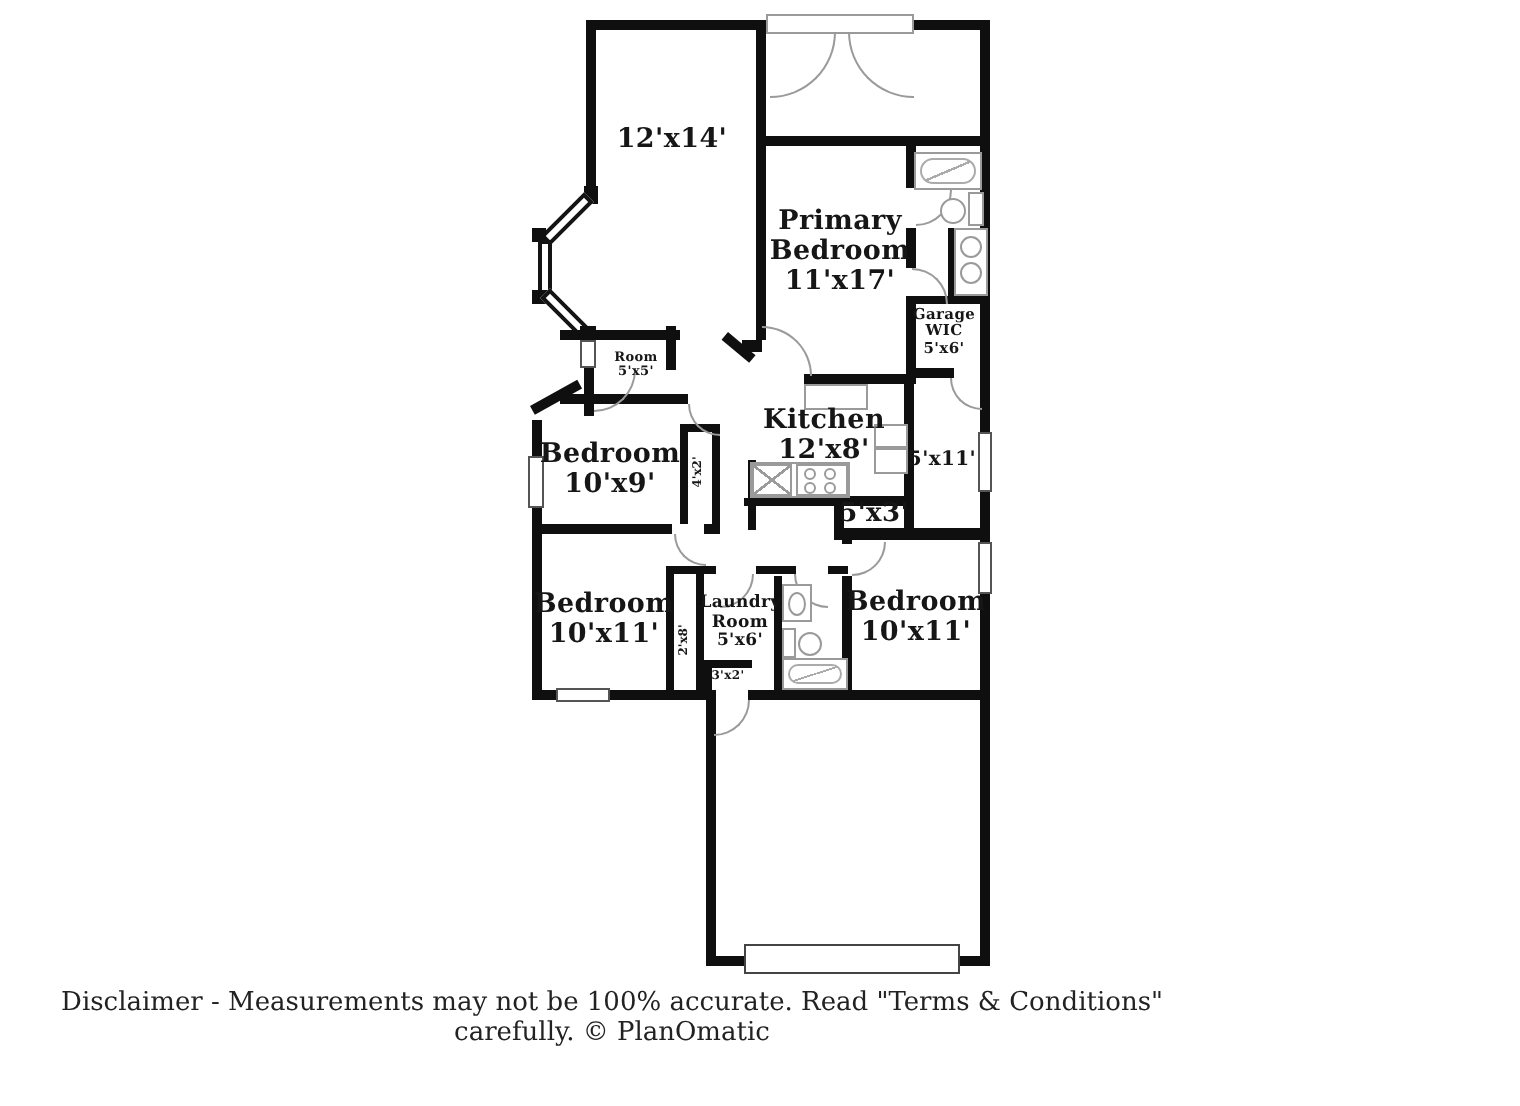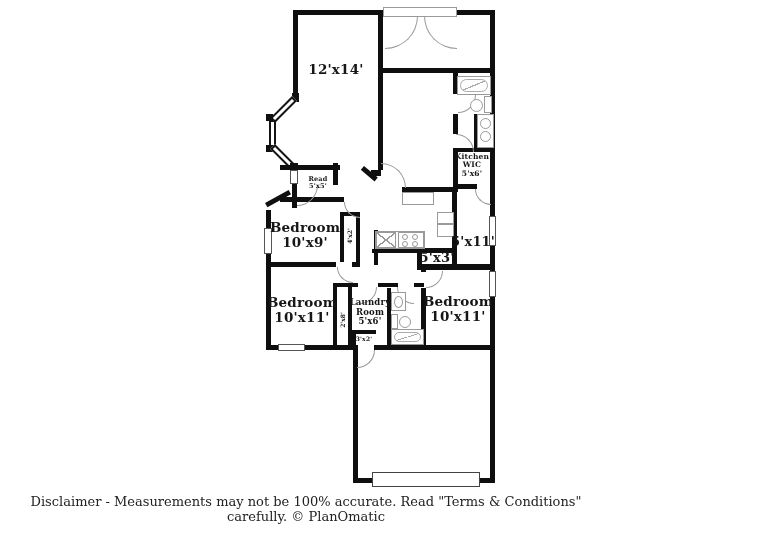--- a/index.html
+++ b/index.html
@@ -149,29 +149,37 @@
   <div class="fix" style="left:391px;top:314px;width:7px;height:15px"></div>
   <div class="circ" style="left:399px;top:316px;width:12px;height:12px"></div>
   <div class="fix" style="left:391px;top:329px;width:33px;height:16px"></div>
   <div class="inner tubline" style="left:394px;top:332px;width:27px;height:10px"></div>
 
   <div class="win" style="left:372px;top:472px;width:108px;height:15px;border-color:#444"></div>
 
   <div class="lbl" style="left:336px;top:70px;width:64px;font-size:13.5px">
     <span class="dims">12'x14'</span>
   </div>
+  <div class="lbl" style="left:420px;top:126px;width:76px;font-size:13.5px">
+    <span class="rname">Primary Bedroom</span>
+    <span class="dims">11'x17'</span>
+  </div>
   <div class="lbl" style="left:472px;top:166px;width:44px;font-size:7.5px">
-    <span class="rname">Kitchen WIC</span>
+    <span class="rname">Garage WIC</span>
     <span class="dims">5'x6'</span>
   </div>
   <div class="lbl" style="left:318px;top:183px;width:30px;font-size:6.5px">
-    <span class="rname">Read</span>
+    <span class="rname">Room</span>
     <span class="dims">5'x5'</span>
   </div>
-  <div class="lbl" style="left:471px;top:242px;width:40px;font-size:13px">
+  <div class="lbl" style="left:412px;top:218px;width:80px;font-size:13.5px">
+    <span class="rname">Kitchen</span>
+    <span class="dims">12'x8'</span>
+  </div>
+  <div class="lbl" style="left:471px;top:230px;width:40px;font-size:10px">
     <span class="dims">5'x11'</span>
   </div>
   <div class="lbl" style="left:437px;top:258px;width:44px;font-size:13px">
     <span class="dims">5'x3'</span>
   </div>
   <div class="lbl" style="left:305px;top:235px;width:80px;font-size:13.5px">
     <span class="rname">Bedroom</span>
     <span class="dims">10'x9'</span>
   </div>
   <div class="lbl" style="left:302px;top:310px;width:80px;font-size:13.5px">

